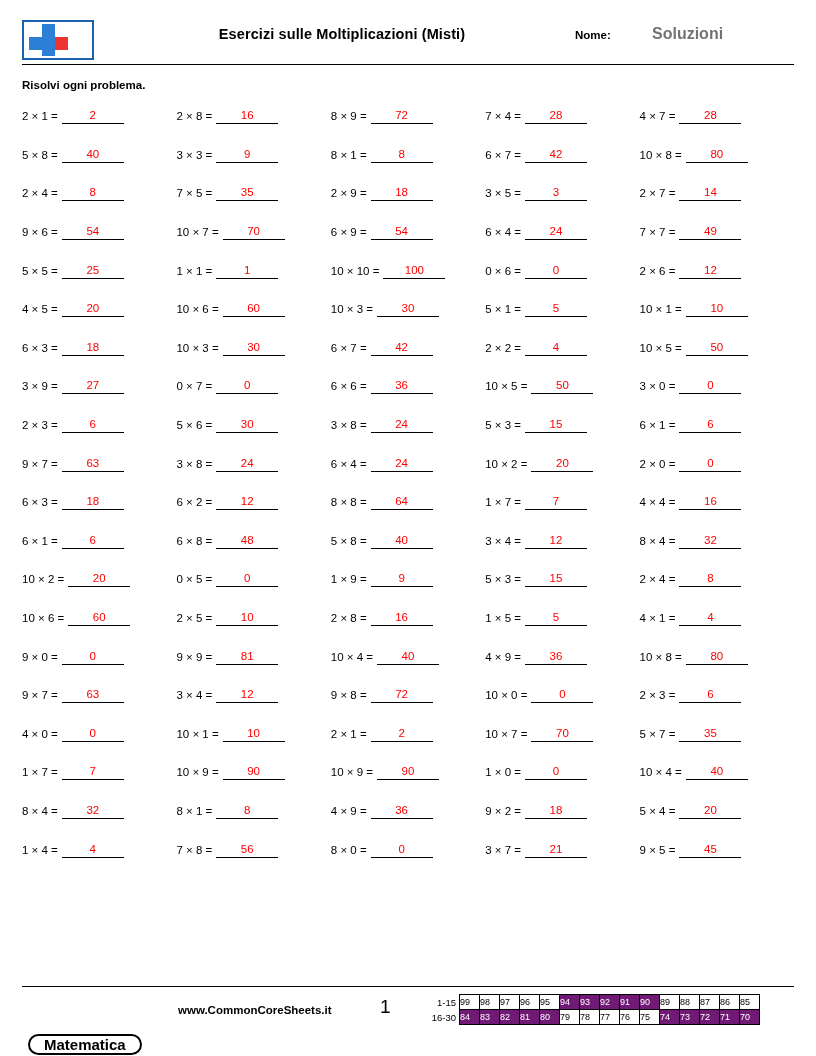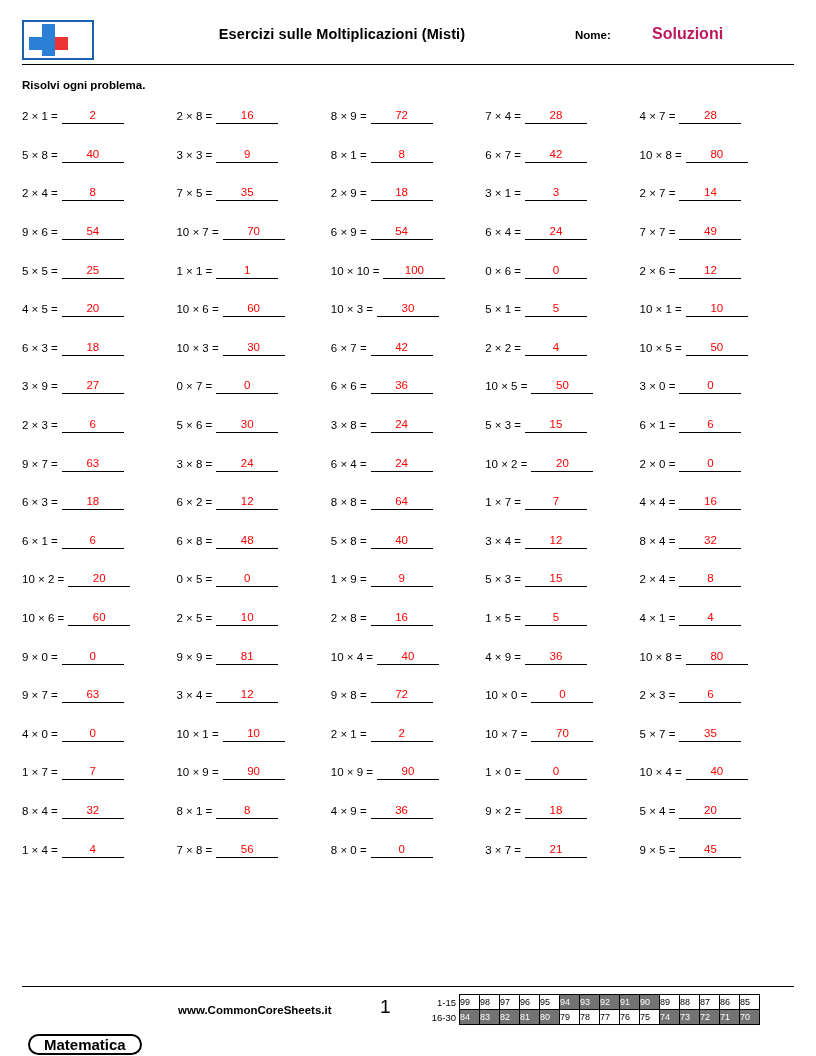--- a/index.html
+++ b/index.html
@@ -53,21 +53,21 @@
     top: 11px;
     font-size: 11.5px;
     font-weight: bold;
   }
   .name-value {
     position: absolute;
     left: 630px;
     top: 7px;
     font-size: 16px;
     font-weight: bold;
-    color: #be185d;
+    color: #737373;
   }
   .header-rule {
     position: absolute;
     left: 0;
     right: 0;
     top: 46px;
     border-top: 1.6px solid #000;
   }
 
   .instructions {
@@ -162,21 +162,21 @@
     padding: 0;
   }
   .scoretable td.rowlabel {
     border: none;
     width: 34px;
     text-align: right;
     font-size: 9.5px;
     padding-right: 3px;
   }
   .scoretable td.hl {
-    background: #737373;
+    background: #701a75;
     color: #ffffff;
   }
 </style>
 </head>
 <body>
 
 <div class="page">
 
   <div class="header">
     <div class="logo">
@@ -243,21 +243,21 @@
       </div>
       <div class="cell">
         <span class="q">7 × 5 =</span>
         <span class="ans">35</span>
       </div>
       <div class="cell">
         <span class="q">2 × 9 =</span>
         <span class="ans">18</span>
       </div>
       <div class="cell">
-        <span class="q">3 × 1 =</span>
+        <span class="q">3 × 5 =</span>
         <span class="ans">3</span>
       </div>
       <div class="cell">
         <span class="q">2 × 7 =</span>
         <span class="ans">14</span>
       </div>
       <div class="cell">
         <span class="q">9 × 6 =</span>
         <span class="ans">54</span>
       </div>

